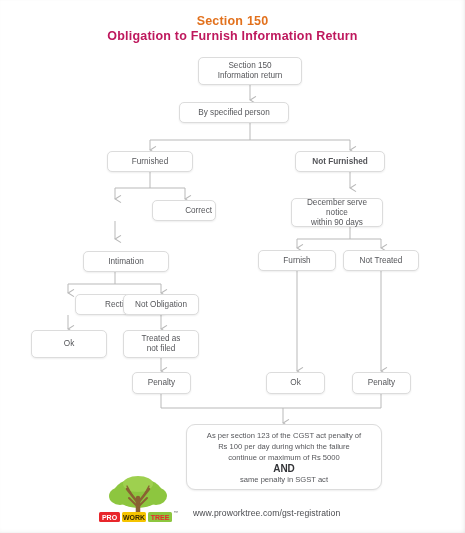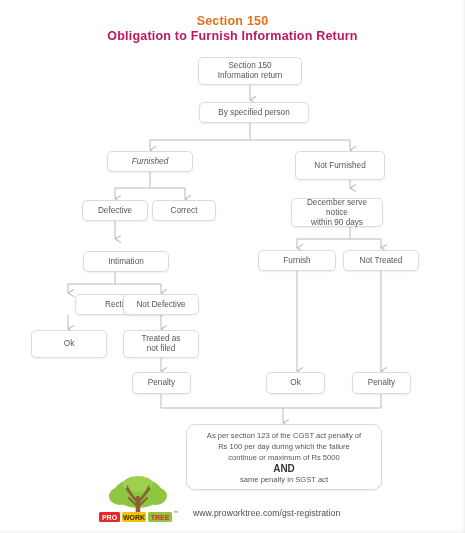--- a/index.html
+++ b/index.html
@@ -170,37 +170,34 @@
     </g>
   </svg>
 
   <div class="node" id="node-start" style="left:198px; top:57px; width:104px; height:28px;">
     <div>
       <span>Section 150</span>
       <span class="l2">Information return</span>
     </div>
   </div>
 
-  <div class="node" id="node-specified-person" style="left:199px; top:102px; width:110px; height:21px;">
+  <div class="node" id="node-specified-person" style="left:179px; top:102px; width:110px; height:21px;">
     <span>By specified person</span>
   </div>
 
-  <div class="node" id="node-furnished" style="left:107px; top:151px; width:86px; height:21px;font-style:italic;">
+  <div class="node" id="node-furnished" style="left:107px; top:151px; width:86px; height:21px;">
     <span>Furnished</span>
   </div>
 
-  <div class="node" id="node-not-furnished" style="left:295px; top:151px; width:90px; height:29px;">
+  <div class="node" id="node-not-furnished" style="left:295px; top:151px; width:90px; height:21px;font-weight:bold;">
     <span>Not Furnished</span>
   </div>
 
-  <div class="node" id="node-defective" style="left:82px; top:200px; width:66px; height:21px;">
-    <span>Defective</span>
-  </div>
-
-  <div class="node" id="node-correct" style="left:152px; top:200px; width:64px; height:21px;">
+
+  <div class="node" id="node-correct" style="left:152px; top:200px; width:64px; height:21px;justify-content:flex-end;">
     <span>Correct</span>
   </div>
 
   <div class="node" id="node-may-serve-notice" style="left:291px; top:198px; width:92px; height:29px;">
     <div>
       <span>December serve notice</span>
       <span class="l2">within 90 days</span>
     </div>
   </div>
 
@@ -214,21 +211,21 @@
 
   <div class="node" id="node-not-furnish" style="left:343px; top:250px; width:76px; height:21px;">
     <span>Not Treated</span>
   </div>
 
   <div class="node" id="node-rectified" style="left:31px; top:294px; width:92px; height:21px;margin-left:44px;">
     <span>Rectified</span>
   </div>
 
   <div class="node" id="node-not-rectified" style="left:123px; top:294px; width:76px; height:21px;">
-    <span>Not Defective</span>
+    <span>Not Obligation</span>
   </div>
 
   <div class="node" id="node-ok-left" style="left:31px; top:330px; width:76px; height:28px;">
     <span>Ok</span>
   </div>
 
   <div class="node" id="node-treated" style="left:123px; top:330px; width:76px; height:28px;">
     <div>
       <span>Treated as</span>
       <span class="l2">not filed</span>

